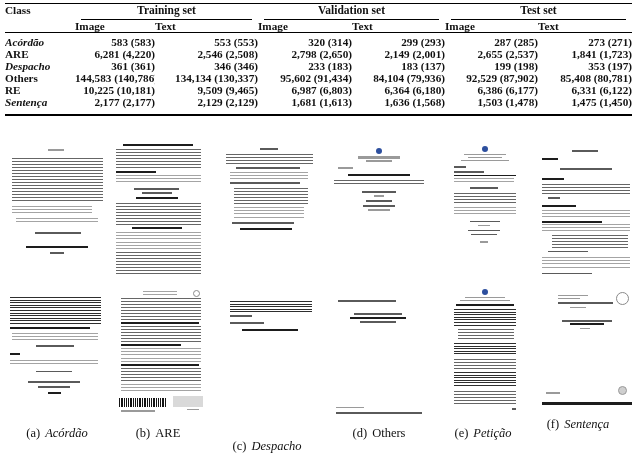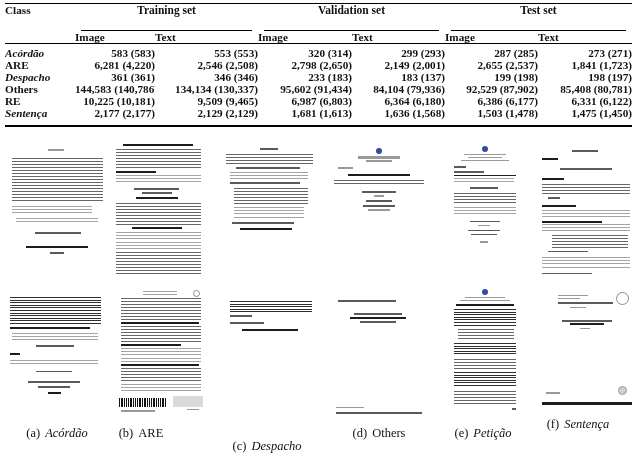--- a/index.html
+++ b/index.html
@@ -5,21 +5,21 @@
   html,body{margin:0;padding:0;}
   body{width:640px;height:456px;background:#ffffff;position:relative;overflow:hidden;
        font-family:"Liberation Serif","DejaVu Serif",serif;color:#111;}
 
   
   .stats-table{position:absolute;left:5px;top:3px;width:627px;border-collapse:collapse;
                table-layout:fixed;border-top:1.5px solid #000;}
   .stats-table th,.stats-table td{font-weight:bold;padding:0;font-size:11.2px;line-height:12px;overflow:hidden;white-space:nowrap;}
   .class-th{text-align:left;vertical-align:top;padding-top:2px;border-bottom:1.4px solid #000;font-size:11.5px;}
   .group-th{vertical-align:top;padding-top:2px;}
-  .group-th .cmid{text-align:center;border-bottom:1px solid #000;margin:0 6px;padding-bottom:14px;font-size:11.5px;}
+  .group-th .cmid{text-align:center;border-bottom:1px solid #000;margin:0 6px;padding-bottom:3px;font-size:11.5px;}
   .sub-th{text-align:left;padding:5px 1px 4px 0;border-bottom:1.4px solid #000;font-size:11.5px;}
   .stats-table tbody td{text-align:right;height:11.8px;line-height:11.9px;}
   .stats-table tbody td.class-cell{text-align:left;}
   .stats-table tbody tr:first-child td{padding-top:4px;}
   .stats-table tbody tr:last-child td{padding-bottom:6px;border-bottom:2px solid #000;}
   .it{font-style:italic;}
 
   
   .figure{position:absolute;left:0;top:142px;width:640px;height:314px;}
   .doc{position:absolute;background:#fff;}
@@ -91,21 +91,21 @@
       <td>2,655 (2,537)</td>
       <td>1,841 (1,723)</td>
     </tr>
     <tr>
       <td class="class-cell it">Despacho</td>
       <td>361 (361)</td>
       <td>346 (346)</td>
       <td>233 (183)</td>
       <td>183 (137)</td>
       <td>199 (198)</td>
-      <td>198 (197)</td>
+      <td>353 (197)</td>
     </tr>
     <tr>
       <td class="class-cell">Others</td>
       <td>144,583 (140,786)</td>
       <td>134,134 (130,337)</td>
       <td>95,602 (91,434)</td>
       <td>84,104 (79,936)</td>
       <td>92,529 (87,902)</td>
       <td>85,408 (80,781)</td>
     </tr>
@@ -288,21 +288,21 @@
     <div class="ln dk" style="left:30px;top:33px;width:34px;height:1.5px"></div>
     <div class="ln lt" style="left:40px;top:38px;width:10px;height:1.2px"></div>
     <div class="ln lt" style="left:6px;top:102px;width:14px;height:1.5px"></div>
     <div class="ring fill" style="left:78px;top:96px;width:9px;height:9px"></div>
     <div class="ln dk" style="left:2px;top:112px;width:90px;height:2.5px"></div>
   </div>
 
   <div class="caption" style="left:57px;top:284px">
     <span class="lbl">(a)</span><span class="it">Acórdão</span>
   </div>
-  <div class="caption" style="left:141px;top:284px">
+  <div class="caption" style="left:158px;top:284px">
     <span class="lbl">(b)</span><span>ARE</span>
   </div>
   <div class="caption" style="left:267px;top:297px">
     <span class="lbl">(c)</span><span class="it">Despacho</span>
   </div>
   <div class="caption" style="left:379px;top:284px">
     <span class="lbl">(d)</span><span>Others</span>
   </div>
   <div class="caption" style="left:483px;top:284px">
     <span class="lbl">(e)</span><span class="it">Petição</span>

